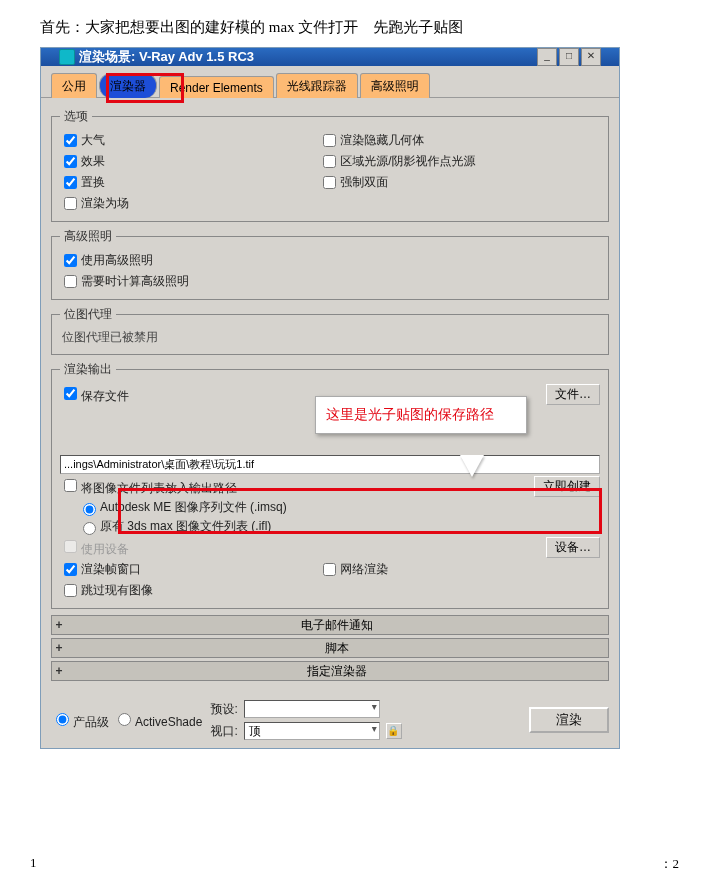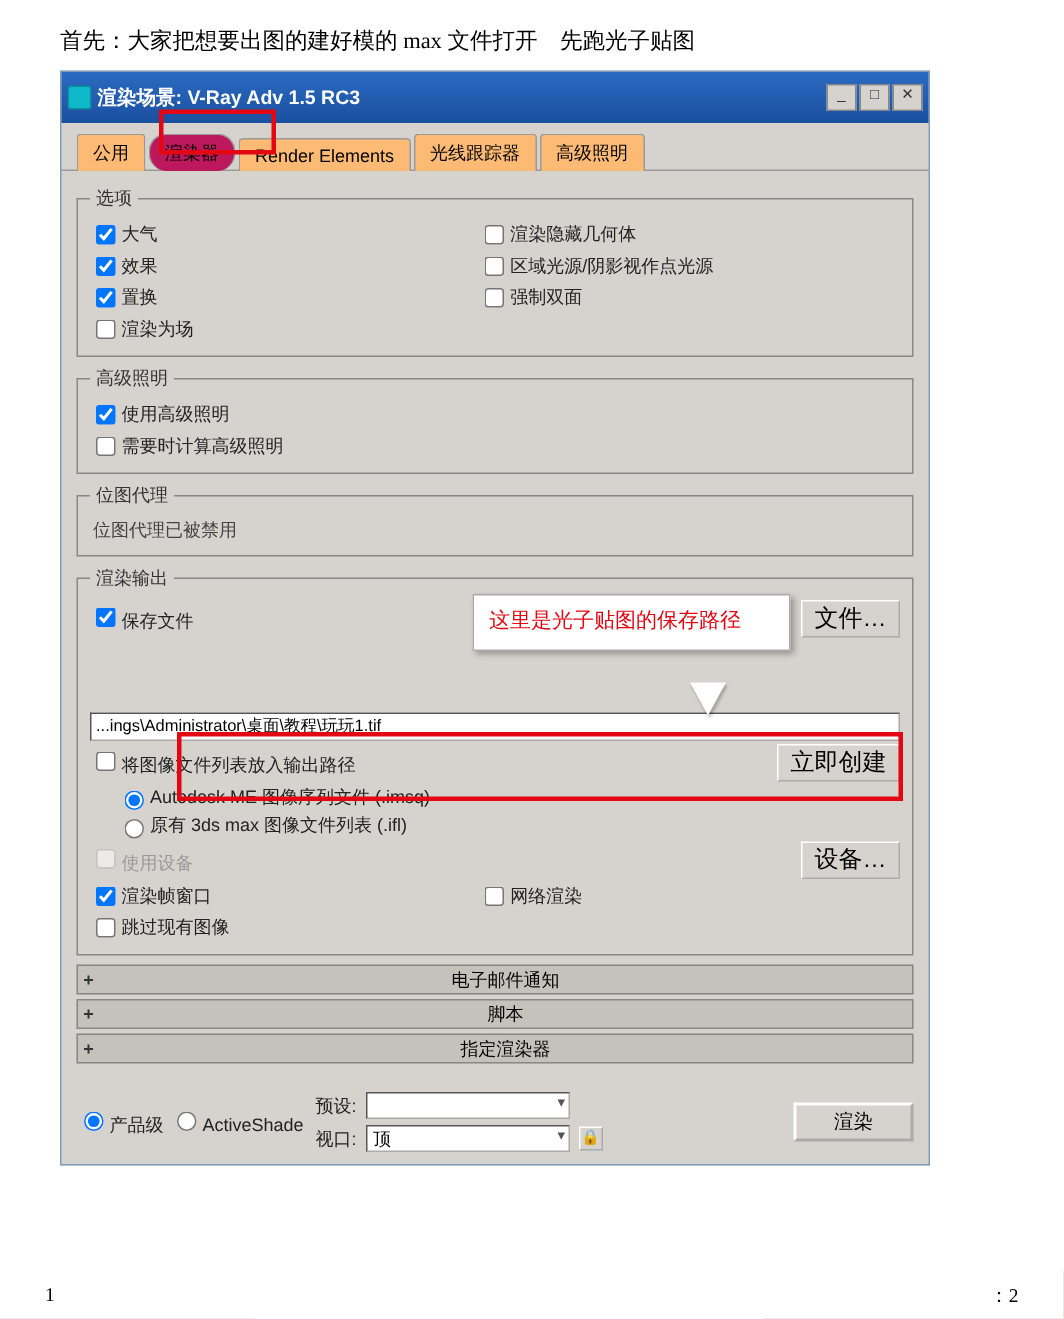--- a/index.html
+++ b/index.html
@@ -1,37 +1,37 @@
 <!DOCTYPE html>
 <html><head>
 <meta charset="utf-8">
 <style>
   body { margin:0; padding:0; font-family:"SimSun","Songti SC",serif; font-size:13px; background:#fff; }
   .page { width:709px; height:879px; position:relative; padding:18px 30px 0 30px; box-sizing:border-box; }
   .intro { font-size:15px; margin:0 0 10px 10px; }
   .shot-wrap { position:relative; width:580px; margin-left:10px; }
   .win { border:1px solid #7f9db9; background:#d6d3ce; font-family:Tahoma,"SimSun",sans-serif; font-size:12px; position:relative; }
-  .titlebar { height:34px; background:linear-gradient(#2a6bc1,#1b4fa0); color:#fff; display:flex; align-items:center; padding:0 4px; }
+  .titlebar { height:18px; background:linear-gradient(#2a6bc1,#1b4fa0); color:#fff; display:flex; align-items:center; padding:0 18px; }
   .title-icon { width:14px; height:14px; background:#0fb8c9; border:1px solid #0a8d97; border-radius:2px; margin-right:4px; }
   .title-text { font-weight:bold; font-size:13px; flex:1; }
   .winbtns { display:flex; gap:2px; }
   .winbtn { width:18px; height:16px; background:#d6d3ce; border:1px solid #888; font-size:10px; line-height:14px; text-align:center; color:#333; }
   .tabs { display:flex; align-items:flex-end; padding:6px 10px 0 10px; gap:2px; border-bottom:1px solid #9a9a9a; }
   .tab { padding:4px 10px 3px; background:#fdba74; border:1px solid #9a9a9a; border-bottom:none; border-radius:3px 3px 0 0; font-size:12px; position:relative; top:1px; }
-  .tab.active { background:#be185d;border-radius:12px; }
+  .tab.active { background:#1d4ed8;border-radius:12px; }
   .body { padding:6px 10px 10px 10px; }
   fieldset { border:1px solid #888; margin:4px 0 6px 0; padding:4px 8px 6px 8px; }
   legend { font-size:12px; padding:0 4px; color:#333; }
   .row { display:flex; align-items:center; margin:2px 0; }
   .chk { margin-right:4px; }
   .txt { font-size:12px; color:#222; }
   .txt.dis { color:#9a9a9a; }
   .col { display:inline-flex; align-items:center; width:48%; }
   .inputbox { background:#fff; border:1px inset #aaa; padding:1px 3px; font-size:11px; height:15px; line-height:15px; width:290px; }
-  .btn { background:#d6d3ce; border:1px outset #fff; padding:1px 8px; font-size:16px; }
+  .btn { background:#d6d3ce; border:1px outset #fff; padding:1px 8px; font-size:12px; }
   .radio { margin-right:4px; }
   .static { font-size:12px; color:#444; margin:2px 0 2px 2px; }
   .roll { background:#c5c2bb; border:1px solid #888; display:flex; align-items:center; margin:3px 0; height:18px; }
   .plus { width:14px; text-align:center; font-weight:bold; color:#333; }
   .roll-title { flex:1; text-align:center; font-size:12px; }
   .bottom { display:flex; align-items:center; padding:6px 10px 8px 10px; gap:8px; }
   .preset { display:flex; align-items:center; gap:6px; }
   .dd { background:#fff; border:1px inset #aaa; width:130px; height:16px; font-size:12px; padding-left:4px; position:relative; }
   .dd::after { content:"▾"; position:absolute; right:2px; top:0; font-size:10px; color:#555; }
   .big-btn { width:80px; height:26px; background:#d6d3ce; border:2px outset #fff; font-size:13px; }

